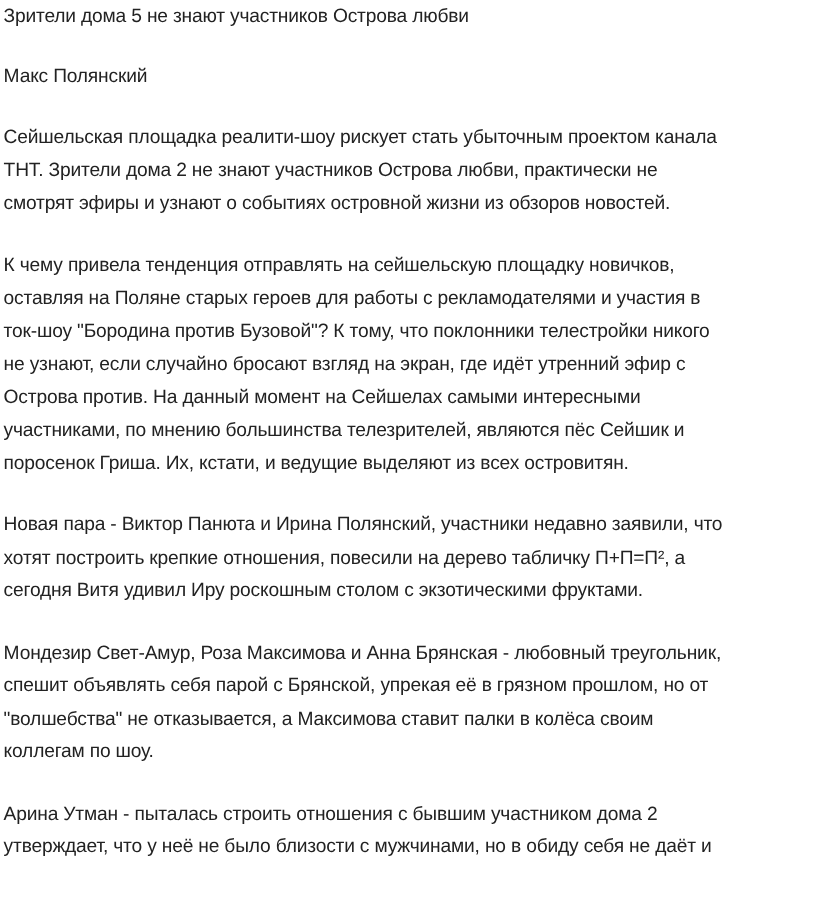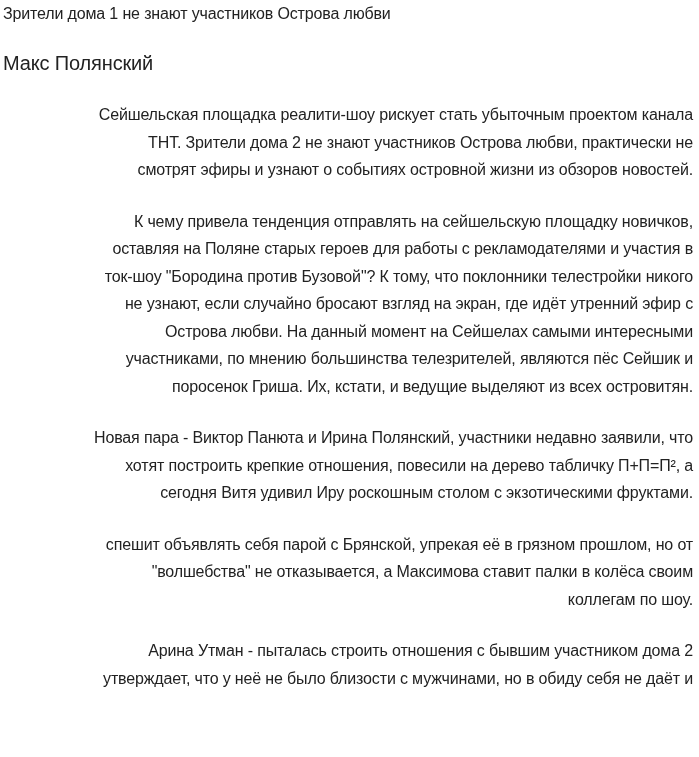--- a/index.html
+++ b/index.html
@@ -22,67 +22,68 @@
     .title {
       margin: 0;
       font-size: 16px;
       font-weight: normal;
       line-height: 27px;
       height: 27px;
       letter-spacing: -0.15px;
     }
     .author {
       margin: 23px 0 0 0;
-      font-size: 20px;
+      font-size: 16px;
       line-height: 27px;
       letter-spacing: -0.15px;
     }
     .para {
       margin: 0;
       font-size: 16px;
       line-height: 27.5px;
       letter-spacing: -0.15px;
     }
     .p1 { margin-top: 24px; }
     .p2 { margin-top: 24px; }
     .p3 { margin-top: 24px; }
     .p4 { margin-top: 24px; }
     .p5 { margin-top: 24px; }
-    .line { display: block; white-space: nowrap; text-align: right; }
+    .line { display: block; white-space: nowrap; }
   </style>
 </head>
 <body>
 
 <div class="article">
-  <h1 class="title">Зрители дома 1 не знают участников Острова любви</h1>
+  <h1 class="title">Зрители дома 5 не знают участников Острова любви</h1>
   <div class="author">Макс Полянский</div>
 
   <p class="para p1">
     <span class="line">Сейшельская площадка реалити-шоу рискует стать убыточным проектом канала</span>
     <span class="line">ТНТ. Зрители дома 2 не знают участников Острова любви, практически не</span>
     <span class="line">смотрят эфиры и узнают о событиях островной жизни из обзоров новостей.</span>
   </p>
 
   <p class="para p2">
     <span class="line">К чему привела тенденция отправлять на сейшельскую площадку новичков,</span>
     <span class="line">оставляя на Поляне старых героев для работы с рекламодателями и участия в</span>
     <span class="line">ток-шоу "Бородина против Бузовой"? К тому, что поклонники телестройки никого</span>
     <span class="line">не узнают, если случайно бросают взгляд на экран, где идёт утренний эфир с</span>
-    <span class="line">Острова любви. На данный момент на Сейшелах самыми интересными</span>
+    <span class="line">Острова против. На данный момент на Сейшелах самыми интересными</span>
     <span class="line">участниками, по мнению большинства телезрителей, являются пёс Сейшик и</span>
     <span class="line">поросенок Гриша. Их, кстати, и ведущие выделяют из всех островитян.</span>
   </p>
 
   <p class="para p3">
     <span class="line">Новая пара - Виктор Панюта и Ирина Полянский, участники недавно заявили, что</span>
     <span class="line">хотят построить крепкие отношения, повесили на дерево табличку П+П=П², а</span>
     <span class="line">сегодня Витя удивил Иру роскошным столом с экзотическими фруктами.</span>
   </p>
 
   <p class="para p4">
+    <span class="line">Мондезир Свет-Амур, Роза Максимова и Анна Брянская - любовный треугольник,</span>
     <span class="line">спешит объявлять себя парой с Брянской, упрекая её в грязном прошлом, но от</span>
     <span class="line">"волшебства" не отказывается, а Максимова ставит палки в колёса своим</span>
     <span class="line">коллегам по шоу.</span>
   </p>
 
   <p class="para p5">
     <span class="line">Арина Утман - пыталась строить отношения с бывшим участником дома 2</span>
     <span class="line">утверждает, что у неё не было близости с мужчинами, но в обиду себя не даёт и</span>
 
   </p>

